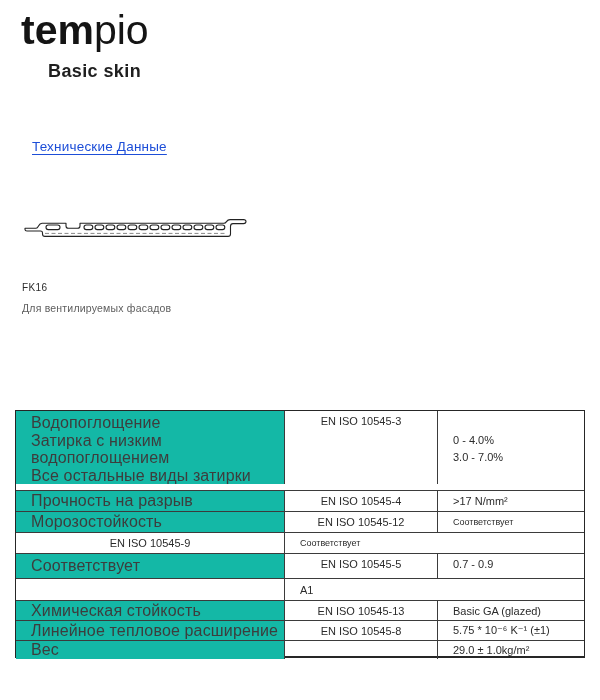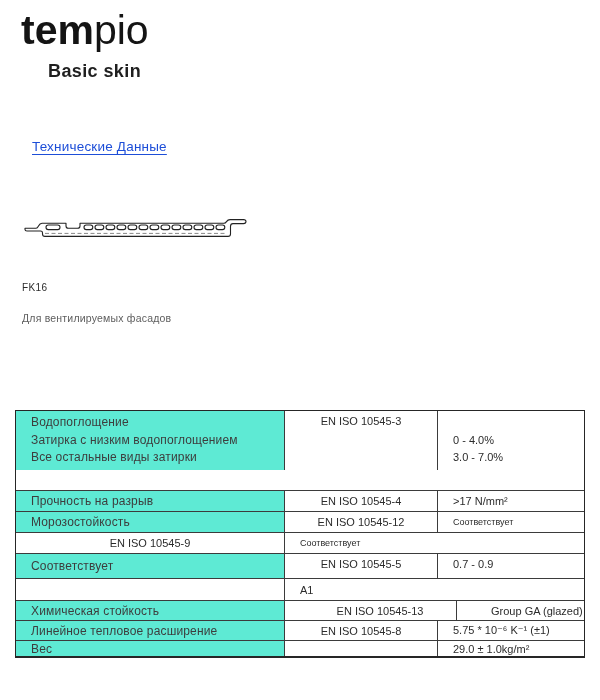--- a/index.html
+++ b/index.html
@@ -10,38 +10,38 @@
   
   .logo{position:absolute;left:21px;top:8px;font-size:41px;line-height:1.1;color:#141414;letter-spacing:0px;}
   .logo .bold{font-weight:800;}
   .logo .light{font-weight:300;}
   .subtitle{position:absolute;left:22px;top:61px;font-size:18px;font-weight:700;letter-spacing:0.4px;color:#1f1f1f;margin-left:26px;}
   .section-heading{position:absolute;left:32px;top:139px;font-size:13.5px;font-weight:500;color:#1d4ed8;text-decoration:underline;text-underline-offset:3px;letter-spacing:0.2px;}
   
   .profile{position:absolute;left:21px;top:217px;}
   
   .product-code{position:absolute;left:22px;top:282px;font-size:10px;font-weight:500;letter-spacing:0.4px;color:#2b2b2b;}
-  .product-desc{position:absolute;left:22px;top:312px;font-size:10.5px;font-weight:400;letter-spacing:0.2px;color:#5e5e5e;}
+  .product-desc{position:absolute;left:22px;top:302px;font-size:10.5px;font-weight:400;letter-spacing:0.2px;color:#5e5e5e;}
   
   .spec-table{
     position:absolute;left:15px;top:410px;width:570px;
     border:1px solid #262626;border-bottom-width:2px;box-sizing:border-box;background:#fff;
   }
   .row{display:grid;grid-template-columns:269px 153px 1fr;box-sizing:border-box;border-top:1px solid #3b3b3b;}
   .row:first-child{border-top:none;}
   .cell{box-sizing:border-box;display:flex;align-items:center;}
-  .prop{background:#5eead4;border-right:1px solid #3b3b3b;padding-left:15px;font-size:12px;color:#3d3d3d;letter-spacing:0.15px;}
+  .prop{background:#14b8a6;border-right:1px solid #3b3b3b;padding-left:15px;font-size:16px;color:#3d3d3d;letter-spacing:0.15px;}
   .std{border-right:1px solid #3b3b3b;justify-content:center;text-align:center;font-size:11px;color:#2b2b2b;}
   .val{padding-left:15px;font-size:11px;color:#2b2b2b;text-align:right;}
   .multi{flex-direction:column;align-items:flex-start;justify-content:flex-start;padding-top:3px;}
   .multi div{line-height:17.6px;min-height:17.6px;}
   .top{align-items:flex-start;padding-top:4px;}
   
   .r1{height:59px;} .r2{height:21px;margin-top:20px;} .r3{height:21px;} .r4{height:21px;} .r5{height:25px;}
-  .r6{height:22px;} .r7{height:21px;} .r8{height:20px;gap:19px;} .r9{height:20px;} .r10{height:16px;}
+  .r6{height:22px;} .r7{height:21px;} .r8{height:20px;} .r9{height:20px;} .r10{height:16px;}
   
   .r3 .val, .r4 .val{font-size:9px;}
 </style>
 </head>
 <body>
 
 <div class="logo"><span class="bold">tem</span><span class="light">pio</span></div>
 <div class="subtitle">Basic skin</div>
 
 <div class="section-heading">Технические Данные</div>
@@ -121,21 +121,21 @@
 
   <div class="row r6">
     <div class="cell std"></div>
     <div class="cell val">A1</div>
   </div>
 
 
   <div class="row r8">
     <div class="cell prop">Химическая стойкость</div>
     <div class="cell std">EN ISO 10545-13</div>
-    <div class="cell val">Group GA (glazed)</div>
+    <div class="cell val">Basic GA (glazed)</div>
   </div>
 
   <div class="row r9">
     <div class="cell prop">Линейное тепловое расширение</div>
     <div class="cell std">EN ISO 10545-8</div>
     <div class="cell val">5.75 * 10⁻⁶ K⁻¹ (±1)</div>
   </div>
 
   <div class="row r10">
     <div class="cell prop">Вес</div>

